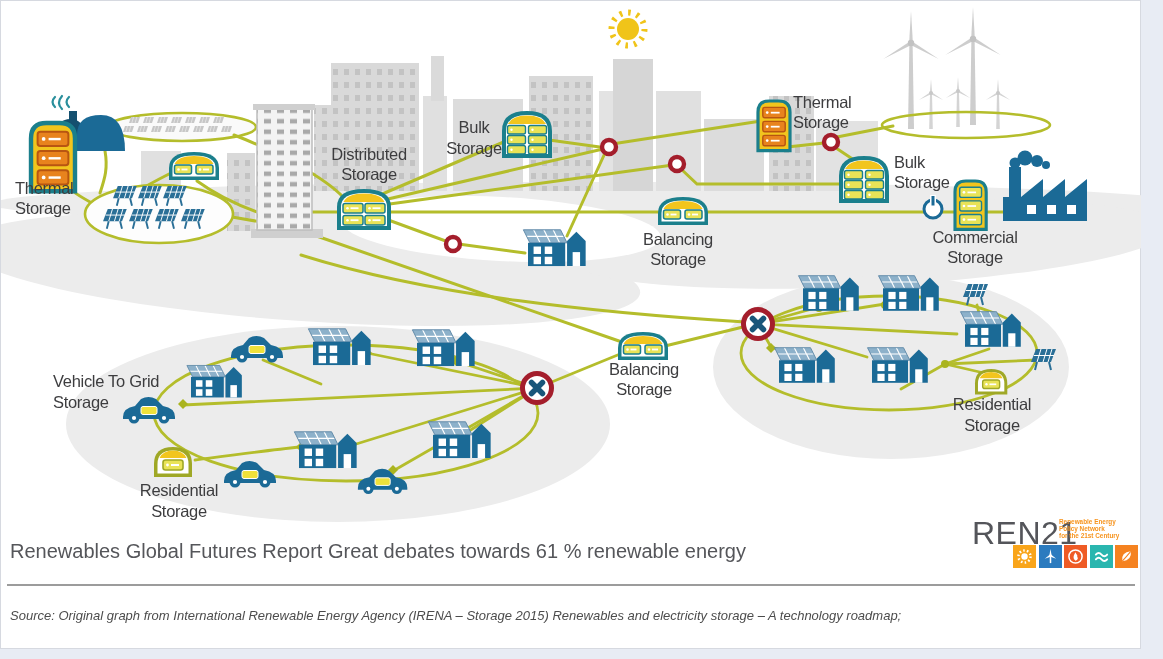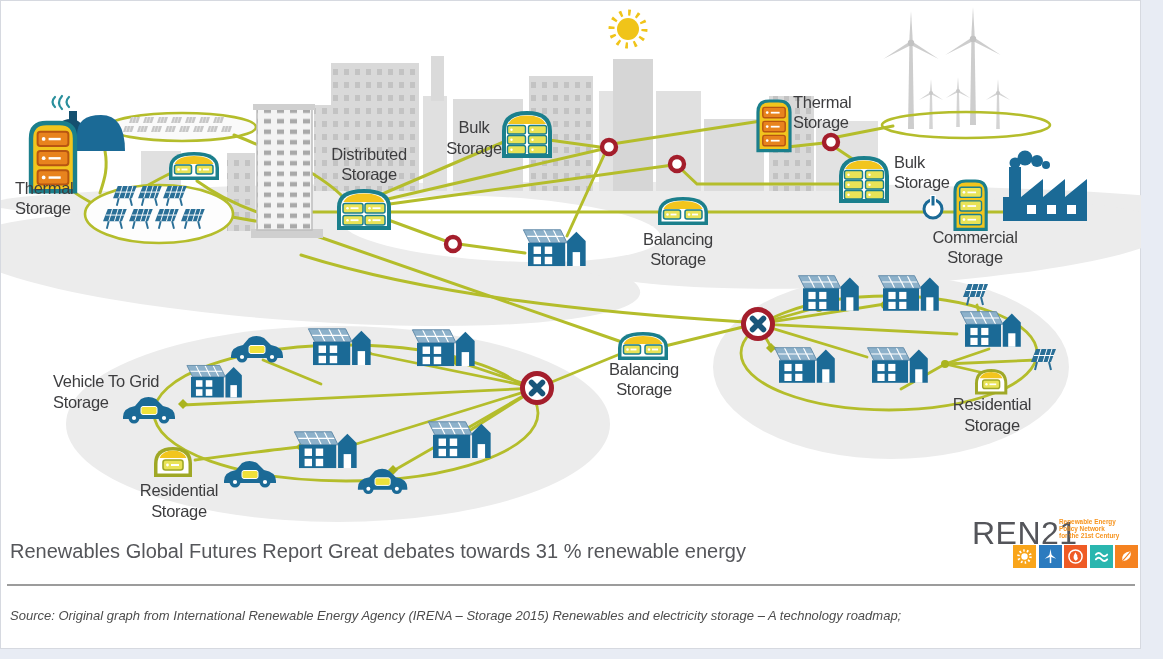--- a/index.html
+++ b/index.html
@@ -432,21 +432,21 @@
       <text x="52" y="407">Storage</text>
 
       <text x="178" y="495" text-anchor="middle">Residential</text>
       <text x="178" y="516" text-anchor="middle">Storage</text>
 
       <text x="991" y="409" text-anchor="middle">Residential</text>
       <text x="991" y="430" text-anchor="middle">Storage</text>
     </g>
   </svg>
 
-  <div class="fig-title">Renewables Global Futures Report Great debates towards 31 % renewable energy</div>
+  <div class="fig-title">Renewables Global Futures Report Great debates towards 61 % renewable energy</div>
 
   <div class="logo">
     <div class="logo-name">REN21</div>
     <div class="logo-tag">
       <div>Renewable Energy</div>
       <div>Policy Network</div>
       <div>for the 21st Century</div>
     </div>
     <div class="logo-squares">
       <div class="lsq" style="background:#f9a51a">

